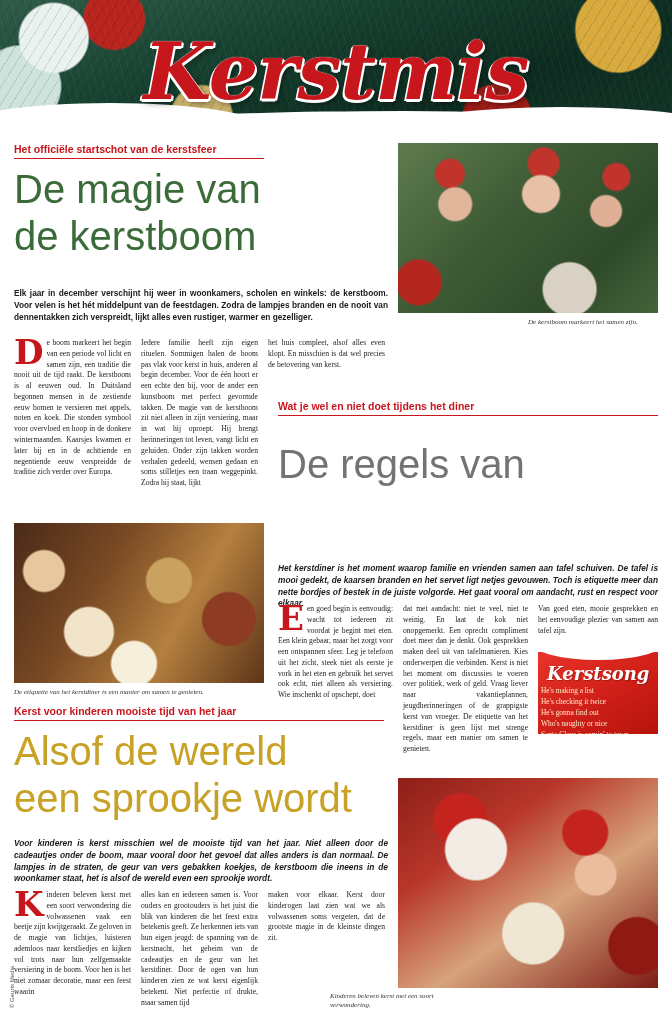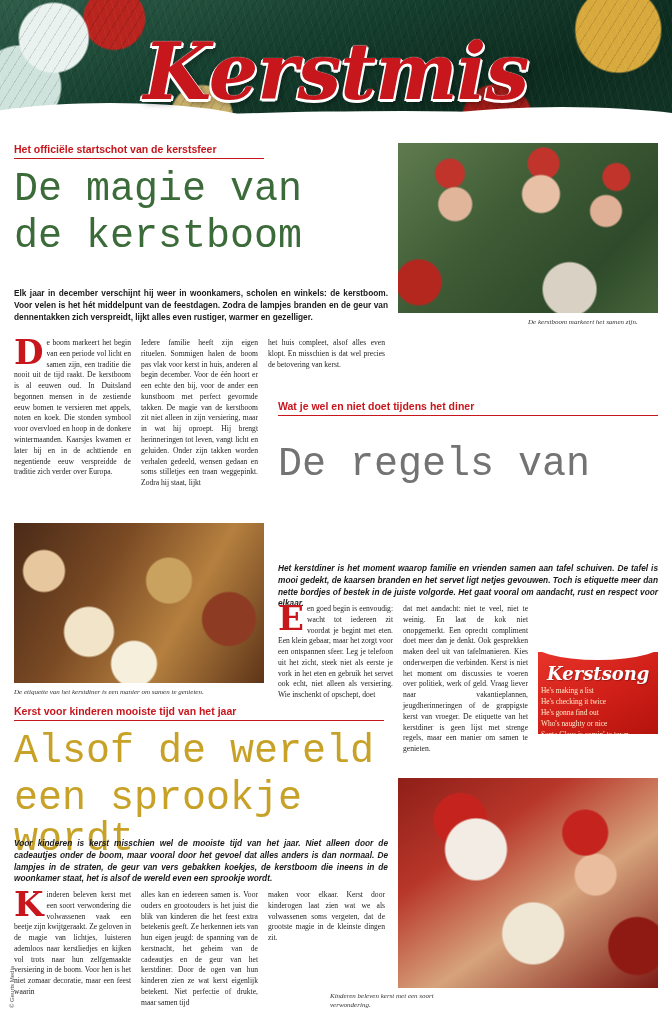--- a/index.html
+++ b/index.html
@@ -79,21 +79,21 @@
   
   .kicker {
     font-family: "Liberation Sans", sans-serif;
     font-size: 10.5px;
     font-weight: bold;
     color: #c8161d;
     border-bottom: 1.5px solid #c8161d;
     padding-bottom: 3px;
   }
   .headline {
-    font-family: Liberation Mono, monospace;
+    font-family: Liberation Sans, sans-serif;
     font-size: 40px;
     line-height: 1.03;
     font-weight: normal;
     margin: 6px 0 0 0;
   }
   .headline.green { color: #3c6b3a; }
   .headline.red { color: #737373; }
   .headline.gold { color: #c8a227; }
 
   .standfirst {
@@ -228,21 +228,21 @@
     <div class="headline green">de kerstboom</div>
   </div>
 
   <div class="photo" id="photo-family" style="left:398px; top:143px; width:260px; height:170px;">
     <div class="ph-inner"></div>
   </div>
   <div class="caption" style="position:absolute; left:528px; top:318px; width:128px; text-align:left;">
     <span>De kerstboom markeert het samen zijn.</span>
   </div>
 
-  <div class="standfirst" style="position:absolute; left:14px; top:288px; width:374px;">Elk jaar in december verschijnt hij weer in woonkamers, scholen en winkels: de kerstboom. Voor velen is het hét middelpunt van de feestdagen. Zodra de lampjes branden en de geur van dennentakken zich verspreidt, lijkt alles even rustiger, warmer en gezelliger.</div>
+  <div class="standfirst" style="position:absolute; left:14px; top:288px; width:374px;">Elk jaar in december verschijnt hij weer in woonkamers, scholen en winkels: de kerstboom. Voor velen is het hét middelpunt van de feestdagen. Zodra de lampjes branden en de nooit van dennentakken zich verspreidt, lijkt alles even rustiger, warmer en gezelliger.</div>
 
   <div style="position:absolute; left:14px; top:338px; width:117px; height:160px;" class="body-col">
     <span class="dropcap">D</span><span>e boom markeert het begin van een periode vol licht en samen zijn, een traditie die nooit uit de tijd raakt. De kerstboom is al eeuwen oud. In Duitsland begonnen mensen in de zestiende eeuw bomen te versieren met appels, noten en koek. Die stonden symbool voor overvloed en hoop in de donkere wintermaanden. Kaarsjes kwamen er later bij en in de achttiende en negentiende eeuw verspreidde de traditie zich verder over Europa.</span>
   </div>
   <div style="position:absolute; left:141px; top:338px; width:117px; height:160px;" class="body-col">Iedere familie heeft zijn eigen rituelen. Sommigen halen de boom pas vlak voor kerst in huis, anderen al begin december. Voor de één hoort er een echte den bij, voor de ander een kunstboom met perfect gevormde takken. De magie van de kerstboom zit niet alleen in zijn versiering, maar in wat hij oproept. Hij brengt herinneringen tot leven, vangt licht en geluiden. Onder zijn takken worden verhalen gedeeld, wensen gedaan en soms stilletjes een traan weggepinkt. Zodra hij staat, lijkt</div>
   <div style="position:absolute; left:268px; top:338px; width:117px; height:60px;" class="body-col">het huis compleet, alsof alles even klopt. En misschien is dat wel precies de betovering van kerst.</div>
 
   <div style="position:absolute; left:278px; top:400px; width:380px;">
     <div class="kicker">Wat je wel en niet doet tijdens het diner</div>
   </div>
@@ -255,20 +255,21 @@
 
   <div class="photo" id="photo-dinner" style="left:14px; top:523px; width:250px; height:160px;">
     <div class="ph-inner"></div>
   </div>
   <div class="caption" style="position:absolute; left:14px; top:688px; width:250px;">De etiquette van het kerstdiner is een manier om samen te genieten.</div>
 
   <div style="position:absolute; left:278px; top:604px; width:115px; height:110px;" class="body-col">
     <span class="dropcap">E</span><span>en goed begin is eenvoudig: wacht tot iedereen zit voordat je begint met eten. Een klein gebaar, maar het zorgt voor een ontspannen sfeer. Leg je telefoon uit het zicht, steek niet als eerste je vork in het eten en gebruik het servet ook echt, niet alleen als versiering. Wie inschenkt of opschept, doet</span>
   </div>
   <div style="position:absolute; left:403px; top:604px; width:125px; height:110px;" class="body-col">dat met aandacht: niet te veel, niet te weinig. En laat de kok niet onopgemerkt. Een oprecht compliment doet meer dan je denkt. Ook gesprekken maken deel uit van tafelmanieren. Kies onderwerpen die verbinden. Kerst is niet het moment om discussies te voeren over politiek, werk of geld. Vraag liever naar vakantieplannen, jeugdherinneringen of de grappigste kerst van vroeger. De etiquette van het kerstdiner is geen lijst met strenge regels, maar een manier om samen te genieten.</div>
+  <div style="position:absolute; left:538px; top:604px; width:120px; height:40px;" class="body-col">Van goed eten, mooie gesprekken en het eenvoudige plezier van samen aan tafel zijn.</div>
 
   <div id="kerstsong" style="left:538px; top:652px; width:120px; height:82px;">
     <div class="snow-top"></div>
     <div class="song-title" style="position:absolute; left:9px; top:11px;">Kerstsong</div>
     <div style="position:absolute; left:3px; top:33px; width:108px;">
       <div class="song-line">He's making a list</div>
       <div class="song-line">He's checking it twice</div>
       <div class="song-line">He's gonna find out</div>
       <div class="song-line">Who's naughty or nice</div>
       <div class="song-line">Santa Claus is comin' to town</div>

